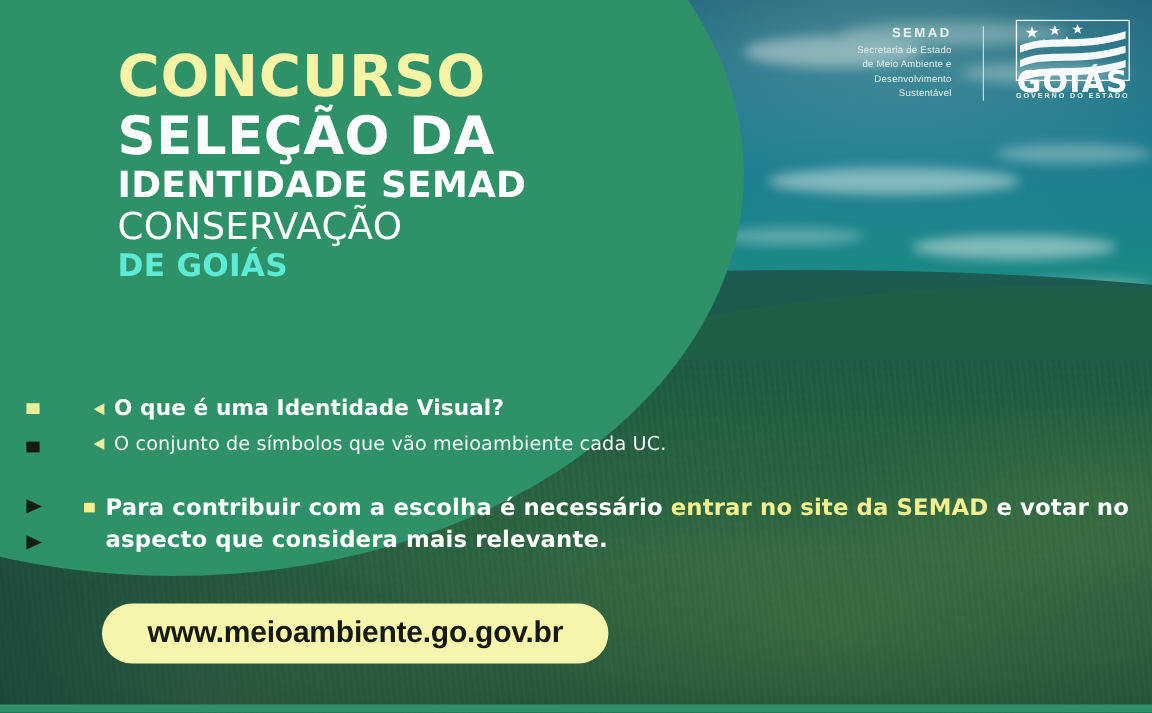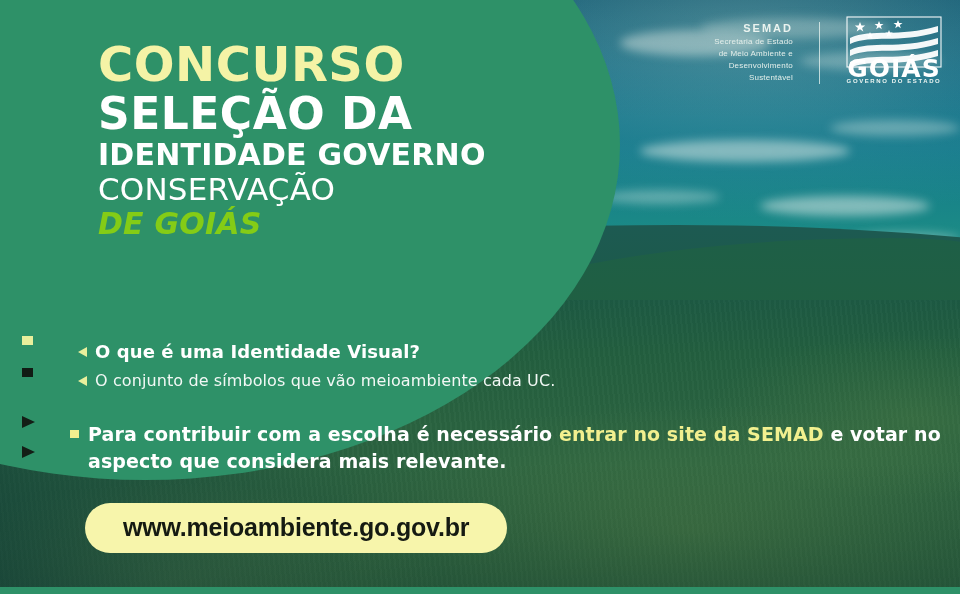--- a/index.html
+++ b/index.html
@@ -89,22 +89,22 @@
   }
   .t-das{
     font-size:27px;line-height:1.1;font-weight:bold;letter-spacing:.2px;
     color:#ffffff;margin-top:2px;font-family:"DejaVu Sans", sans-serif;
   }
   .t-cons{
     font-size:31px;line-height:1.08;font-weight:normal;letter-spacing:.2px;
     color:#ffffff;margin-top:2px;font-family:"DejaVu Sans", sans-serif;
   }
   .t-goias{
-    font-size:30px;line-height:1.08;font-weight:bold;letter-spacing:.2px;
-    color:#84cc16;margin-top:1px;font-family:"DejaVu Sans", sans-serif;font-style:italic;
+    font-size:26px;line-height:1.08;font-weight:bold;letter-spacing:.2px;
+    color:#5eead4;margin-top:1px;font-family:"DejaVu Sans", sans-serif;
   }
 
   
   .logos{position:absolute;right:18px;top:16px;display:flex;align-items:center;gap:26px;}
   .semad{text-align:right;color:#eaf3ef;}
   .semad-name{font-size:11px;font-weight:bold;letter-spacing:2px;line-height:1.1;}
   .semad-sub{font-size:8px;line-height:1.28;letter-spacing:.2px;margin-top:2px;color:#e4efeb;}
   .logo-divider{width:1px;height:62px;background:rgba(235,245,242,.75);}
   .goias-logo{position:relative;width:96px;height:74px;}
   .goias-flag{position:absolute;left:0;top:0;width:96px;height:52px;}
@@ -117,21 +117,21 @@
     position:absolute;left:0;top:62px;width:96px;text-align:center;
     font-size:6px;font-weight:bold;letter-spacing:1.6px;color:#eef6f3;
   }
 
   
   .bullets{position:absolute;left:0;top:326px;width:960px;}
   .edge-mark{position:absolute;left:22px;}
   .em-sq{width:11px;height:9px;}
   .em-tri{width:0;height:0;border-top:6px solid transparent;border-bottom:6px solid transparent;}
 
-  .row{position:relative;display:flex;align-items:flex-start;margin-top:11px;}
+  .row{position:relative;display:flex;align-items:flex-start;}
   .tick{flex:0 0 auto;margin-top:6px;margin-right:8px;}
 
   .b1{position:absolute;left:78px;top:4px;width:860px;}
   .b1-text{
     font-size:18px;font-weight:bold;color:#ffffff;letter-spacing:.1px;
     font-family:"DejaVu Sans", sans-serif;
   }
   .b2{position:absolute;left:78px;top:34px;width:860px;}
   .b2-text{
     font-size:16px;font-weight:normal;color:#f2f8f5;letter-spacing:.1px;
@@ -214,21 +214,21 @@
         </g>
       </svg>
       <div class="goias-word">GOIÁS</div>
       <div class="goias-tag">GOVERNO DO ESTADO</div>
     </div>
   </div>
 
   <div class="title-block">
     <div class="t-concurso">CONCURSO</div>
     <div class="t-selecao">SELEÇÃO DA</div>
-    <div class="t-identidade">IDENTIDADE GOVERNO</div>
+    <div class="t-identidade">IDENTIDADE SEMAD</div>
     <div class="t-cons">CONSERVAÇÃO</div>
     <div class="t-goias">DE GOIÁS</div>
   </div>
 
   <div class="bullets">
 
     <div class="edge-mark em-sq" style="top:10px;background:#e9ef9c;"></div>
     <div class="edge-mark em-sq" style="top:42px;background:#111b14;"></div>
     <div class="edge-mark em-tri" style="top:90px;border-left:13px solid #141e16;"></div>
     <div class="edge-mark em-tri" style="top:120px;border-left:13px solid #141e16;"></div>

